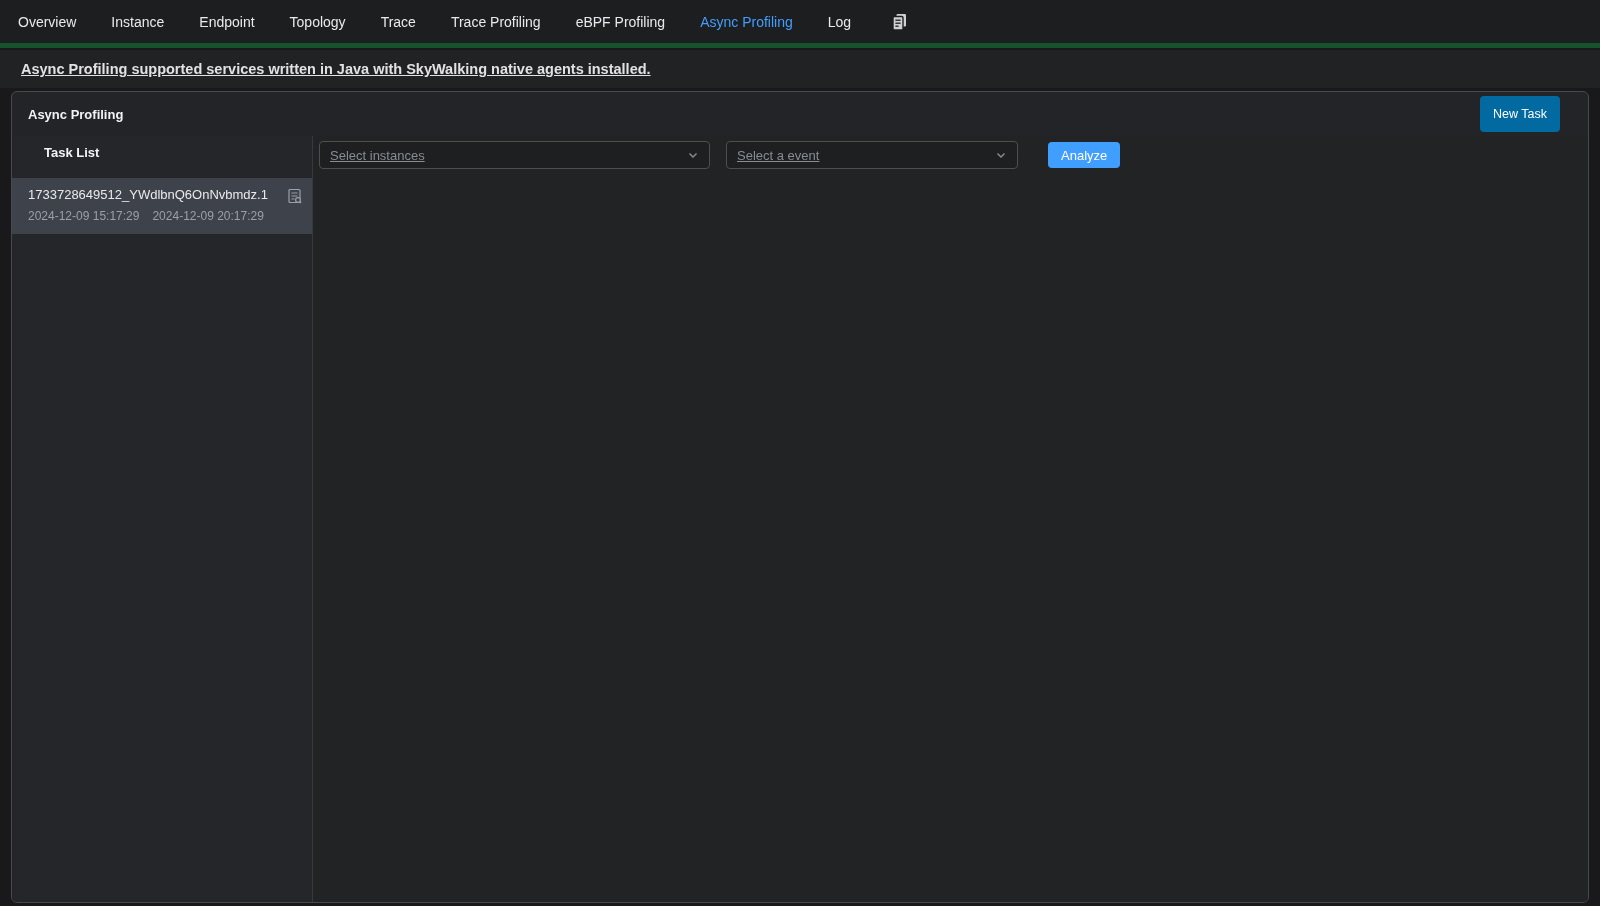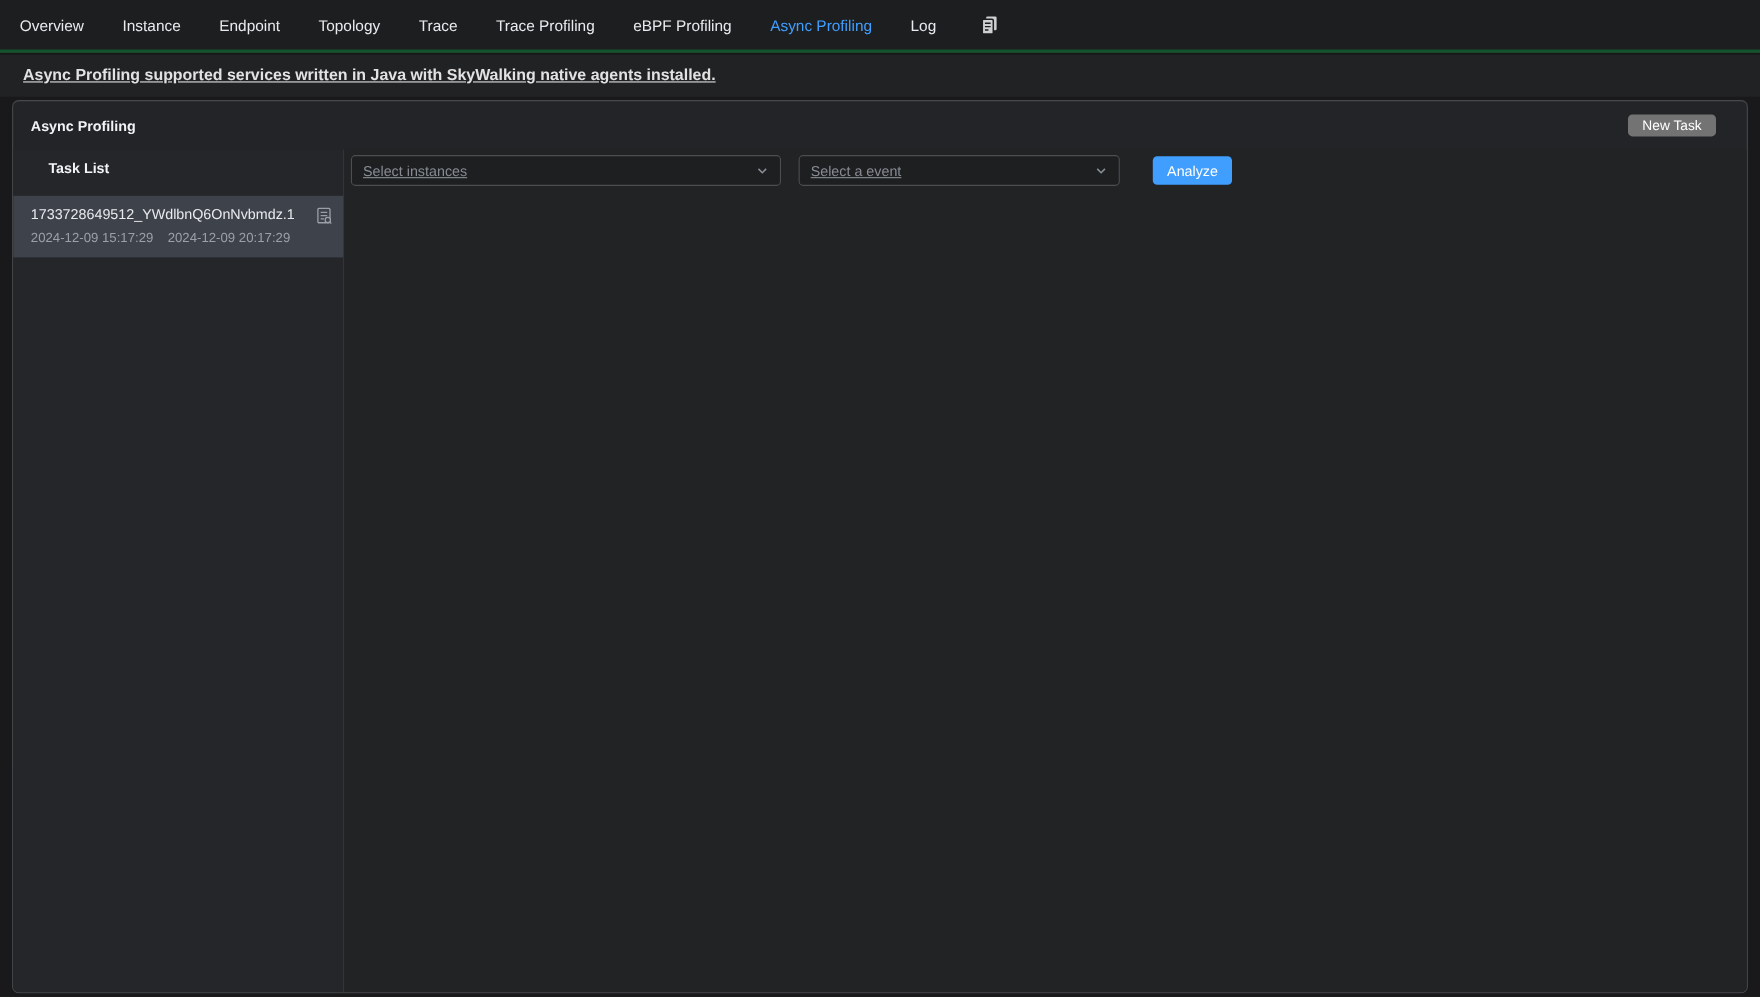--- a/index.html
+++ b/index.html
@@ -10,21 +10,21 @@
     color: #e8eaed;
   }
 
   
   .nav {
     height: 48px;
     background: #1d1e20;
     display: flex;
     align-items: center;
     padding: 0 18px;
-    border-bottom: 3px solid #14532d;
+    border-bottom: 5px solid #14532d;
   }
   .nav-item {
     font-size: 14px;
     color: #e8eaed;
     margin-right: 35px;
     cursor: pointer;
     white-space: nowrap;
   }
   .nav-item.active { color: #409eff; }
   .nav-icon-btn {
@@ -70,25 +70,25 @@
     align-items: center;
     justify-content: space-between;
     padding: 0 28px 0 16px;
   }
   .panel-title {
     font-size: 13px;
     font-weight: bold;
     color: #f2f3f5;
   }
   .new-task-btn {
-    background: #737373;
+    background: #0369a1;
     color: #ffffff;
     border: none;
     border-radius: 4px;
-    height: 20px;
+    height: 36px;
     padding: 0 13px;
     font-size: 12.5px;
     font-family: inherit;
     cursor: pointer;
   }
 
   .panel-body {
     flex: 1;
     display: flex;
     min-height: 0;

